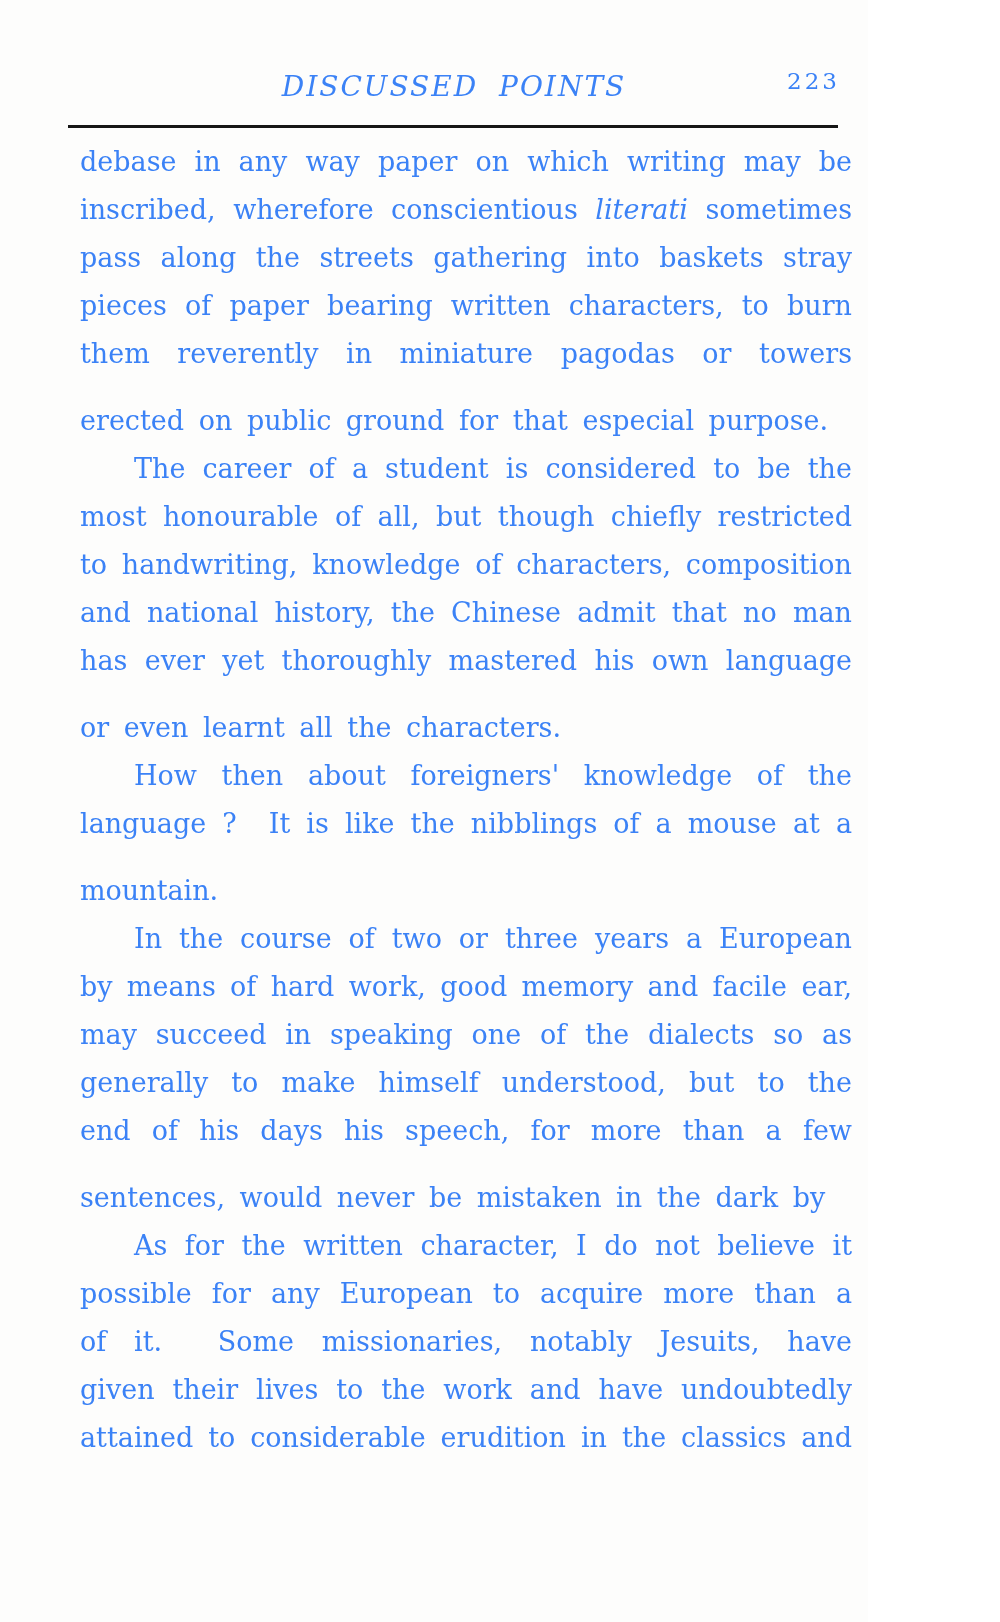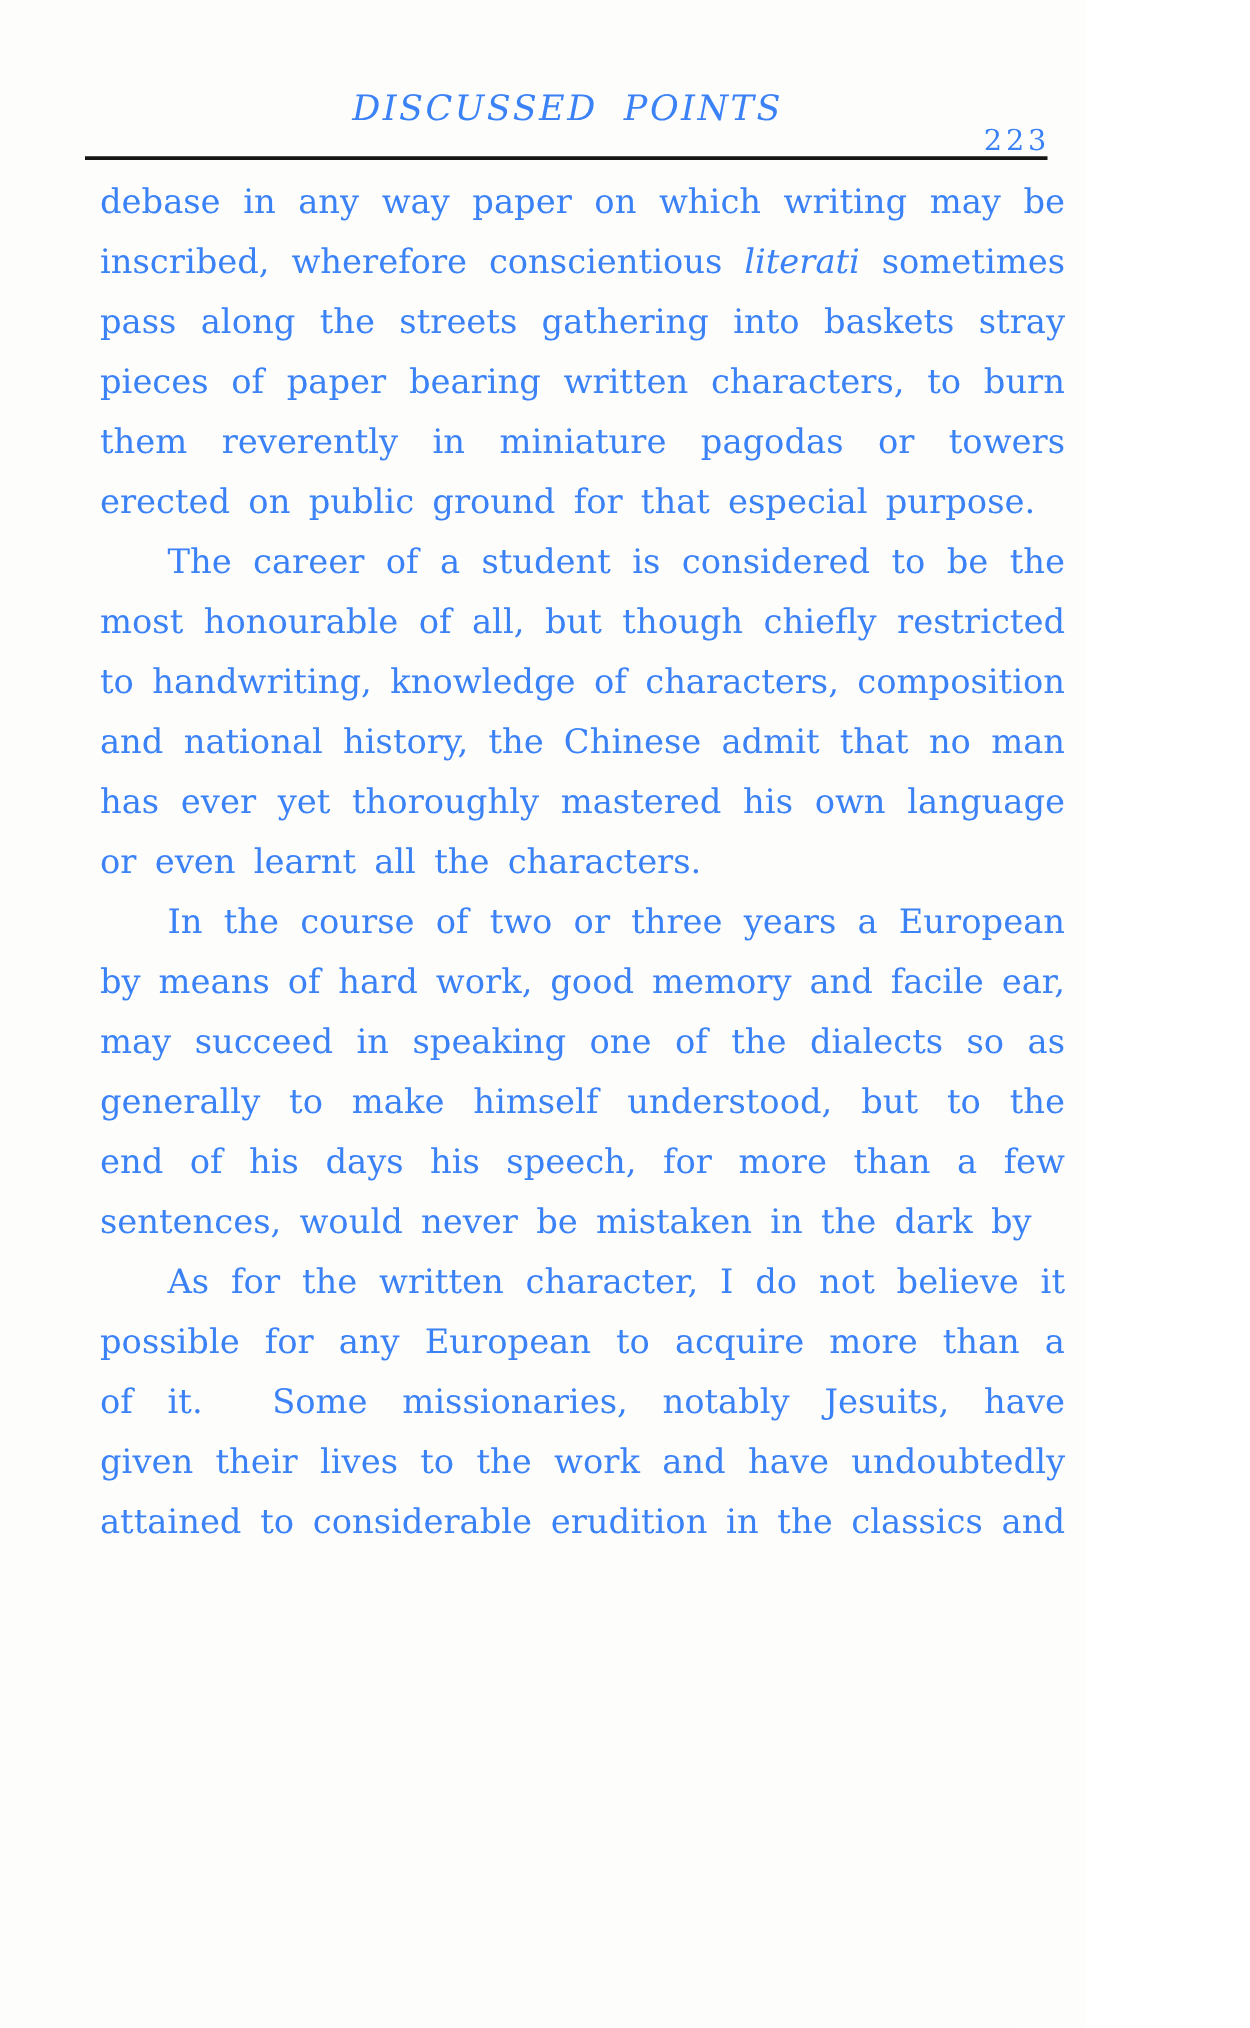--- a/index.html
+++ b/index.html
@@ -23,21 +23,21 @@
     width: 772px;
     text-align: center;
     font-style: italic;
     font-size: 28px;
     line-height: 33px;
     letter-spacing: 2px;
     word-spacing: 10px;
   }
   .page-number {
     position: absolute;
-    top: 100px;
+    top: 68px;
     left: 68px;
     width: 772px;
     text-align: right;
     font-size: 23px;
     line-height: 26px;
     letter-spacing: 3px;
   }
   .header-rule {
     position: absolute;
     top: 125px;
@@ -59,20 +59,21 @@
     line-height: 48px;
     text-align: justify;
     text-align-last: justify;
     word-spacing: 1px;
     overflow: hidden;
   }
   .paragraph.p-indent .line:first-child { text-indent: 54px; }
   .paragraph:not(.p-justify-last) .line:last-child {
     text-align-last: left;
     word-spacing: 6px;
+    margin-top: 19px;
   }
   .em { font-style: italic; }
 </style>
 </head>
 <body>
 
 <div class="page">
   <div class="running-title">DISCUSSED POINTS</div>
   <div class="page-number">223</div>
   <div class="header-rule"></div>
@@ -87,20 +88,25 @@
       </div>
       <div class="paragraph p-indent">
         <div class="line"><span class="">The career of a student is considered to be the</span></div>
         <div class="line"><span class="">most honourable of all, but though chiefly restricted</span></div>
         <div class="line"><span class="">to handwriting, knowledge of characters, composition</span></div>
         <div class="line"><span class="">and national history, the Chinese admit that no man</span></div>
         <div class="line"><span class="">has ever yet thoroughly mastered his own language</span></div>
         <div class="line"><span class="">or even learnt all the characters.</span></div>
       </div>
       <div class="paragraph p-indent">
+        <div class="line"><span class="">How then about foreigners' knowledge of the</span></div>
+        <div class="line"><span class="">language ?&nbsp;&nbsp;It is like the nibblings of a mouse at a</span></div>
+        <div class="line"><span class="">mountain.</span></div>
+      </div>
+      <div class="paragraph p-indent">
         <div class="line"><span class="">In the course of two or three years a European</span></div>
         <div class="line"><span class="">by means of hard work, good memory and facile ear,</span></div>
         <div class="line"><span class="">may succeed in speaking one of the dialects so as</span></div>
         <div class="line"><span class="">generally to make himself understood, but to the</span></div>
         <div class="line"><span class="">end of his days his speech, for more than a few</span></div>
         <div class="line"><span class="">sentences, would never be mistaken in the dark by</span></div>
       </div>
       <div class="paragraph p-indent p-justify-last">
         <div class="line"><span class="">As for the written character, I do not believe it</span></div>
         <div class="line"><span class="">possible for any European to acquire more than a</span></div>

